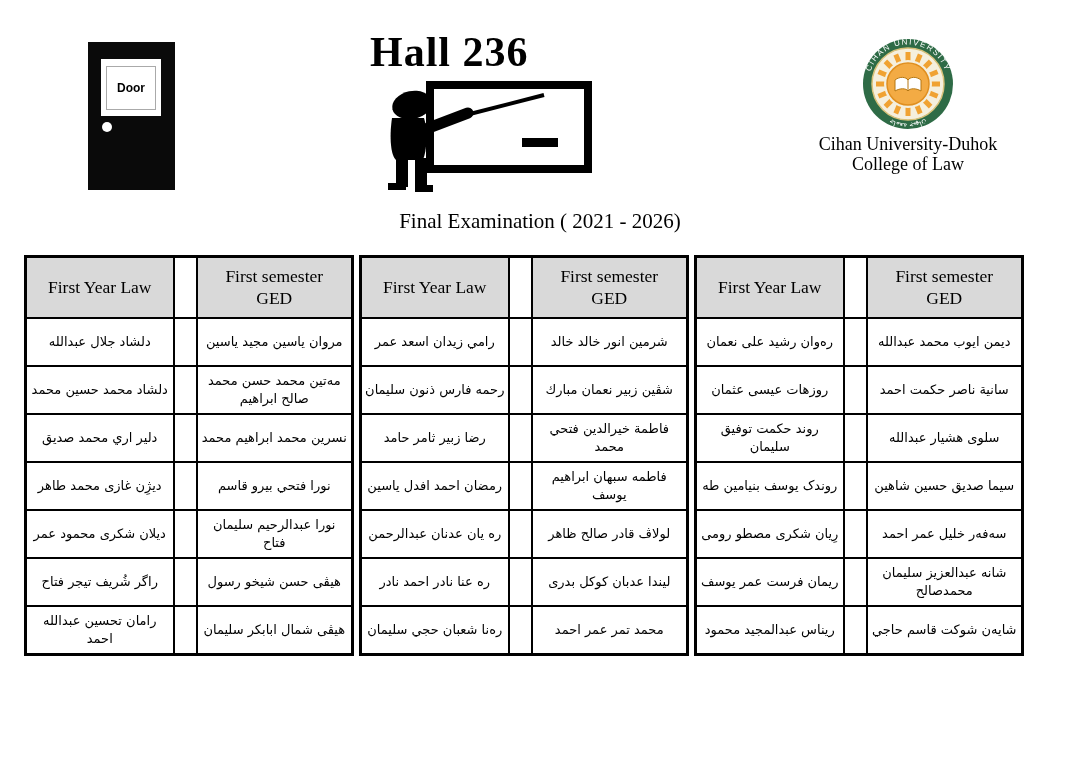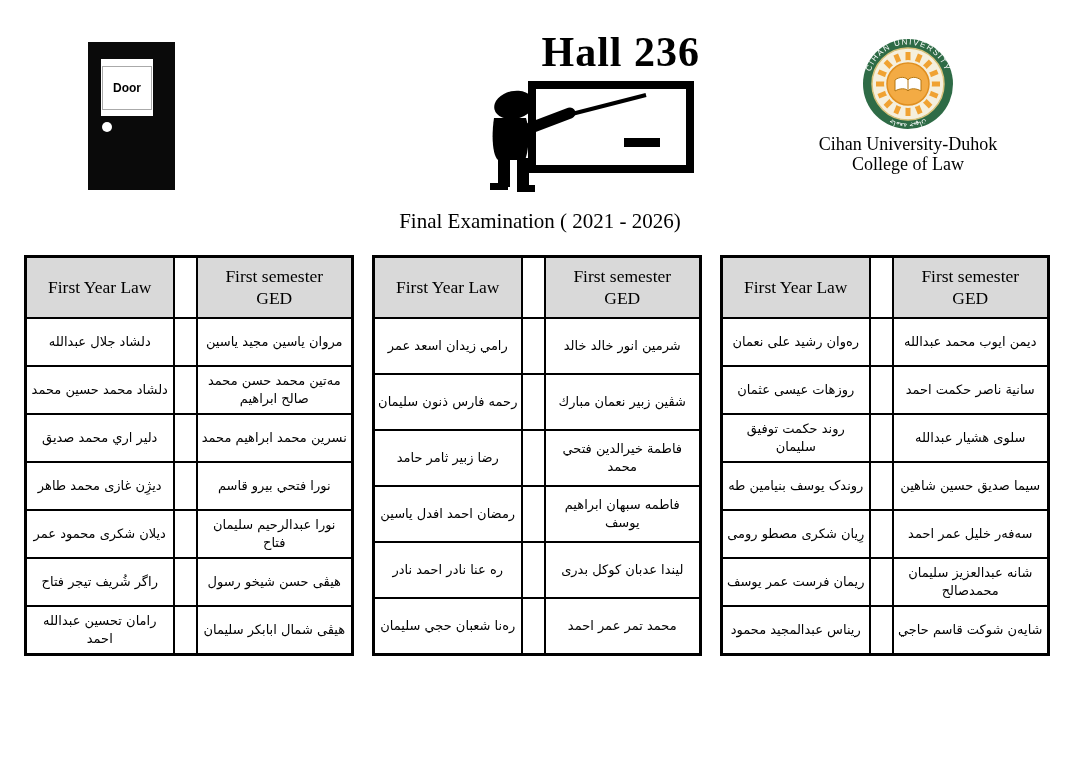--- a/index.html
+++ b/index.html
@@ -1,40 +1,40 @@
 <!DOCTYPE html>
 <html><head>
 <meta charset="utf-8">
 <style>
   html,body{margin:0;padding:0;background:#fff;}
   .page{position:relative;width:1080px;height:761px;background:#ffffff;overflow:hidden;
         font-family:"Liberation Serif", serif;color:#000;}
 
   
   .door{position:absolute;left:88px;top:42px;width:87px;height:148px;background:#0a0a0a;}
-  .door-window{position:absolute;left:13px;top:17px;width:52px;height:57px;background:#fff;
+  .door-window{position:absolute;left:13px;top:17px;width:60px;height:57px;background:#fff;
                display:flex;align-items:center;justify-content:center;}
   .door-window-inner{border:1px solid #aaa;width:48px;height:42px;display:flex;align-items:center;
                justify-content:center;font-family:"Liberation Sans", sans-serif;font-weight:bold;font-size:12px;}
   .door-knob{position:absolute;left:14px;top:80px;width:10px;height:10px;border-radius:50%;background:#fff;}
 
   
-  .center-head{position:absolute;left:370px;top:28px;width:330px;text-align:right;}
+  .center-head{position:absolute;left:370px;top:28px;width:330px;text-align:left;}
   .hall-title{margin:0;font-size:42px;font-weight:bold;letter-spacing:1px;}
   .clipart{margin-top:4px;}
 
   
   .brand{position:absolute;left:793px;top:38px;width:230px;text-align:center;}
   .brand-line{font-size:18px;line-height:1.12;}
 
   
   .exam-title{position:absolute;left:0;top:209px;width:1080px;text-align:center;font-size:21px;}
 
   
-  .tables-wrap{position:absolute;left:24px;top:255px;display:flex;gap:18px;}
+  .tables-wrap{position:absolute;left:24px;top:255px;display:flex;gap:5px;}
   table.seating{border-collapse:collapse;table-layout:fixed;border:3px solid #000;}
   table.seating th, table.seating td{border:2.5px solid #000;overflow:hidden;}
   th.hdr{background:#d9d9d9;font-weight:normal;font-size:17.5px;height:59px;text-align:center;
          font-family:"Liberation Serif", serif;padding:0 2px;}
   th.gap-hdr{background:#ffffff;}
   .ged-hdr-inner{display:inline-block;max-width:118px;line-height:1.25;}
   td.name-cell{height:44px;text-align:center;vertical-align:middle;direction:rtl;
          font-family:"DejaVu Sans", sans-serif;font-size:13px;line-height:1.4;padding:1px 3px;background:#fff;margin-left:13px;}
   td.gap-cell{background:#fff;}
   col.c-law{width:148px;} col.c-gap{width:23px;} col.c-ged{width:156px;}
@@ -185,20 +185,25 @@
             <td class="name-cell">رضا زبير ثامر حامد</td>
             <td class="gap-cell"></td>
             <td class="name-cell">فاطمة خيرالدين فتحي محمد</td>
           </tr>
           <tr>
             <td class="name-cell">رمضان احمد افدل ياسين</td>
             <td class="gap-cell"></td>
             <td class="name-cell">فاطمه سبهان ابراهيم يوسف</td>
           </tr>
           <tr>
+            <td class="name-cell">ره يان عدنان عبدالرحمن</td>
+            <td class="gap-cell"></td>
+            <td class="name-cell">لولاڤ قادر صالح ظاهر</td>
+          </tr>
+          <tr>
             <td class="name-cell">ره عنا نادر احمد نادر</td>
             <td class="gap-cell"></td>
             <td class="name-cell">ليندا عدبان كوكل بدرى</td>
           </tr>
           <tr>
             <td class="name-cell">رەنا شعبان حجي سليمان</td>
             <td class="gap-cell"></td>
             <td class="name-cell">محمد تمر عمر احمد</td>
           </tr>
         </tbody>

